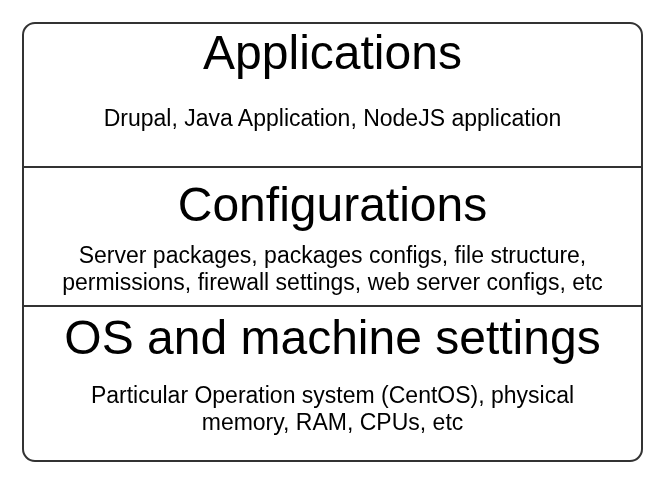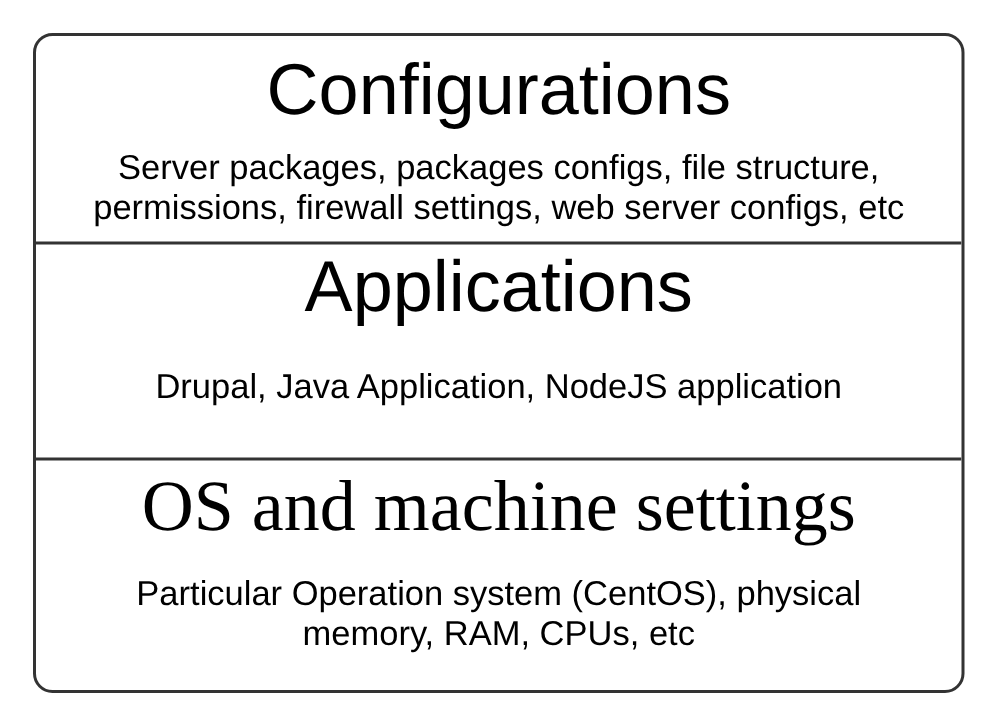--- a/index.html
+++ b/index.html
@@ -41,36 +41,36 @@
     font-size: 23px;
     line-height: 27px;
     font-weight: 400;
     margin-left: auto;
     margin-right: auto;
   }
   .layer-1 .layer-title { margin-top: 2px; }
   .layer-1 .layer-desc  { margin-top: 25px; }
   .layer-2 .layer-title { margin-top: 10px; }
   .layer-2 .layer-desc  { margin-top: 10px; max-width: 580px; }
-  .layer-3 .layer-title { margin-top: 4px; font-family: Liberation Serif, serif; }
+  .layer-3 .layer-title { margin-top: 4px; }
   .layer-3 .layer-desc  { margin-top: 17px; max-width: 540px; }
 </style>
 </head>
 <body>
 
 <div class="stack">
 
+  <section class="layer layer-1">
+    <div class="layer-title">Applications</div>
+    <div class="layer-desc">Drupal, Java Application, NodeJS application</div>
+  </section>
+
   <section class="layer layer-2">
     <div class="layer-title">Configurations</div>
     <div class="layer-desc">Server packages, packages configs, file structure, permissions, firewall settings, web server configs, etc</div>
-  </section>
-
-  <section class="layer layer-1">
-    <div class="layer-title">Applications</div>
-    <div class="layer-desc">Drupal, Java Application, NodeJS application</div>
   </section>
 
   <section class="layer layer-3">
     <div class="layer-title">OS and machine settings</div>
     <div class="layer-desc">Particular Operation system (CentOS), physical memory, RAM, CPUs, etc</div>
   </section>
 
 </div>
 
 </body></html>

